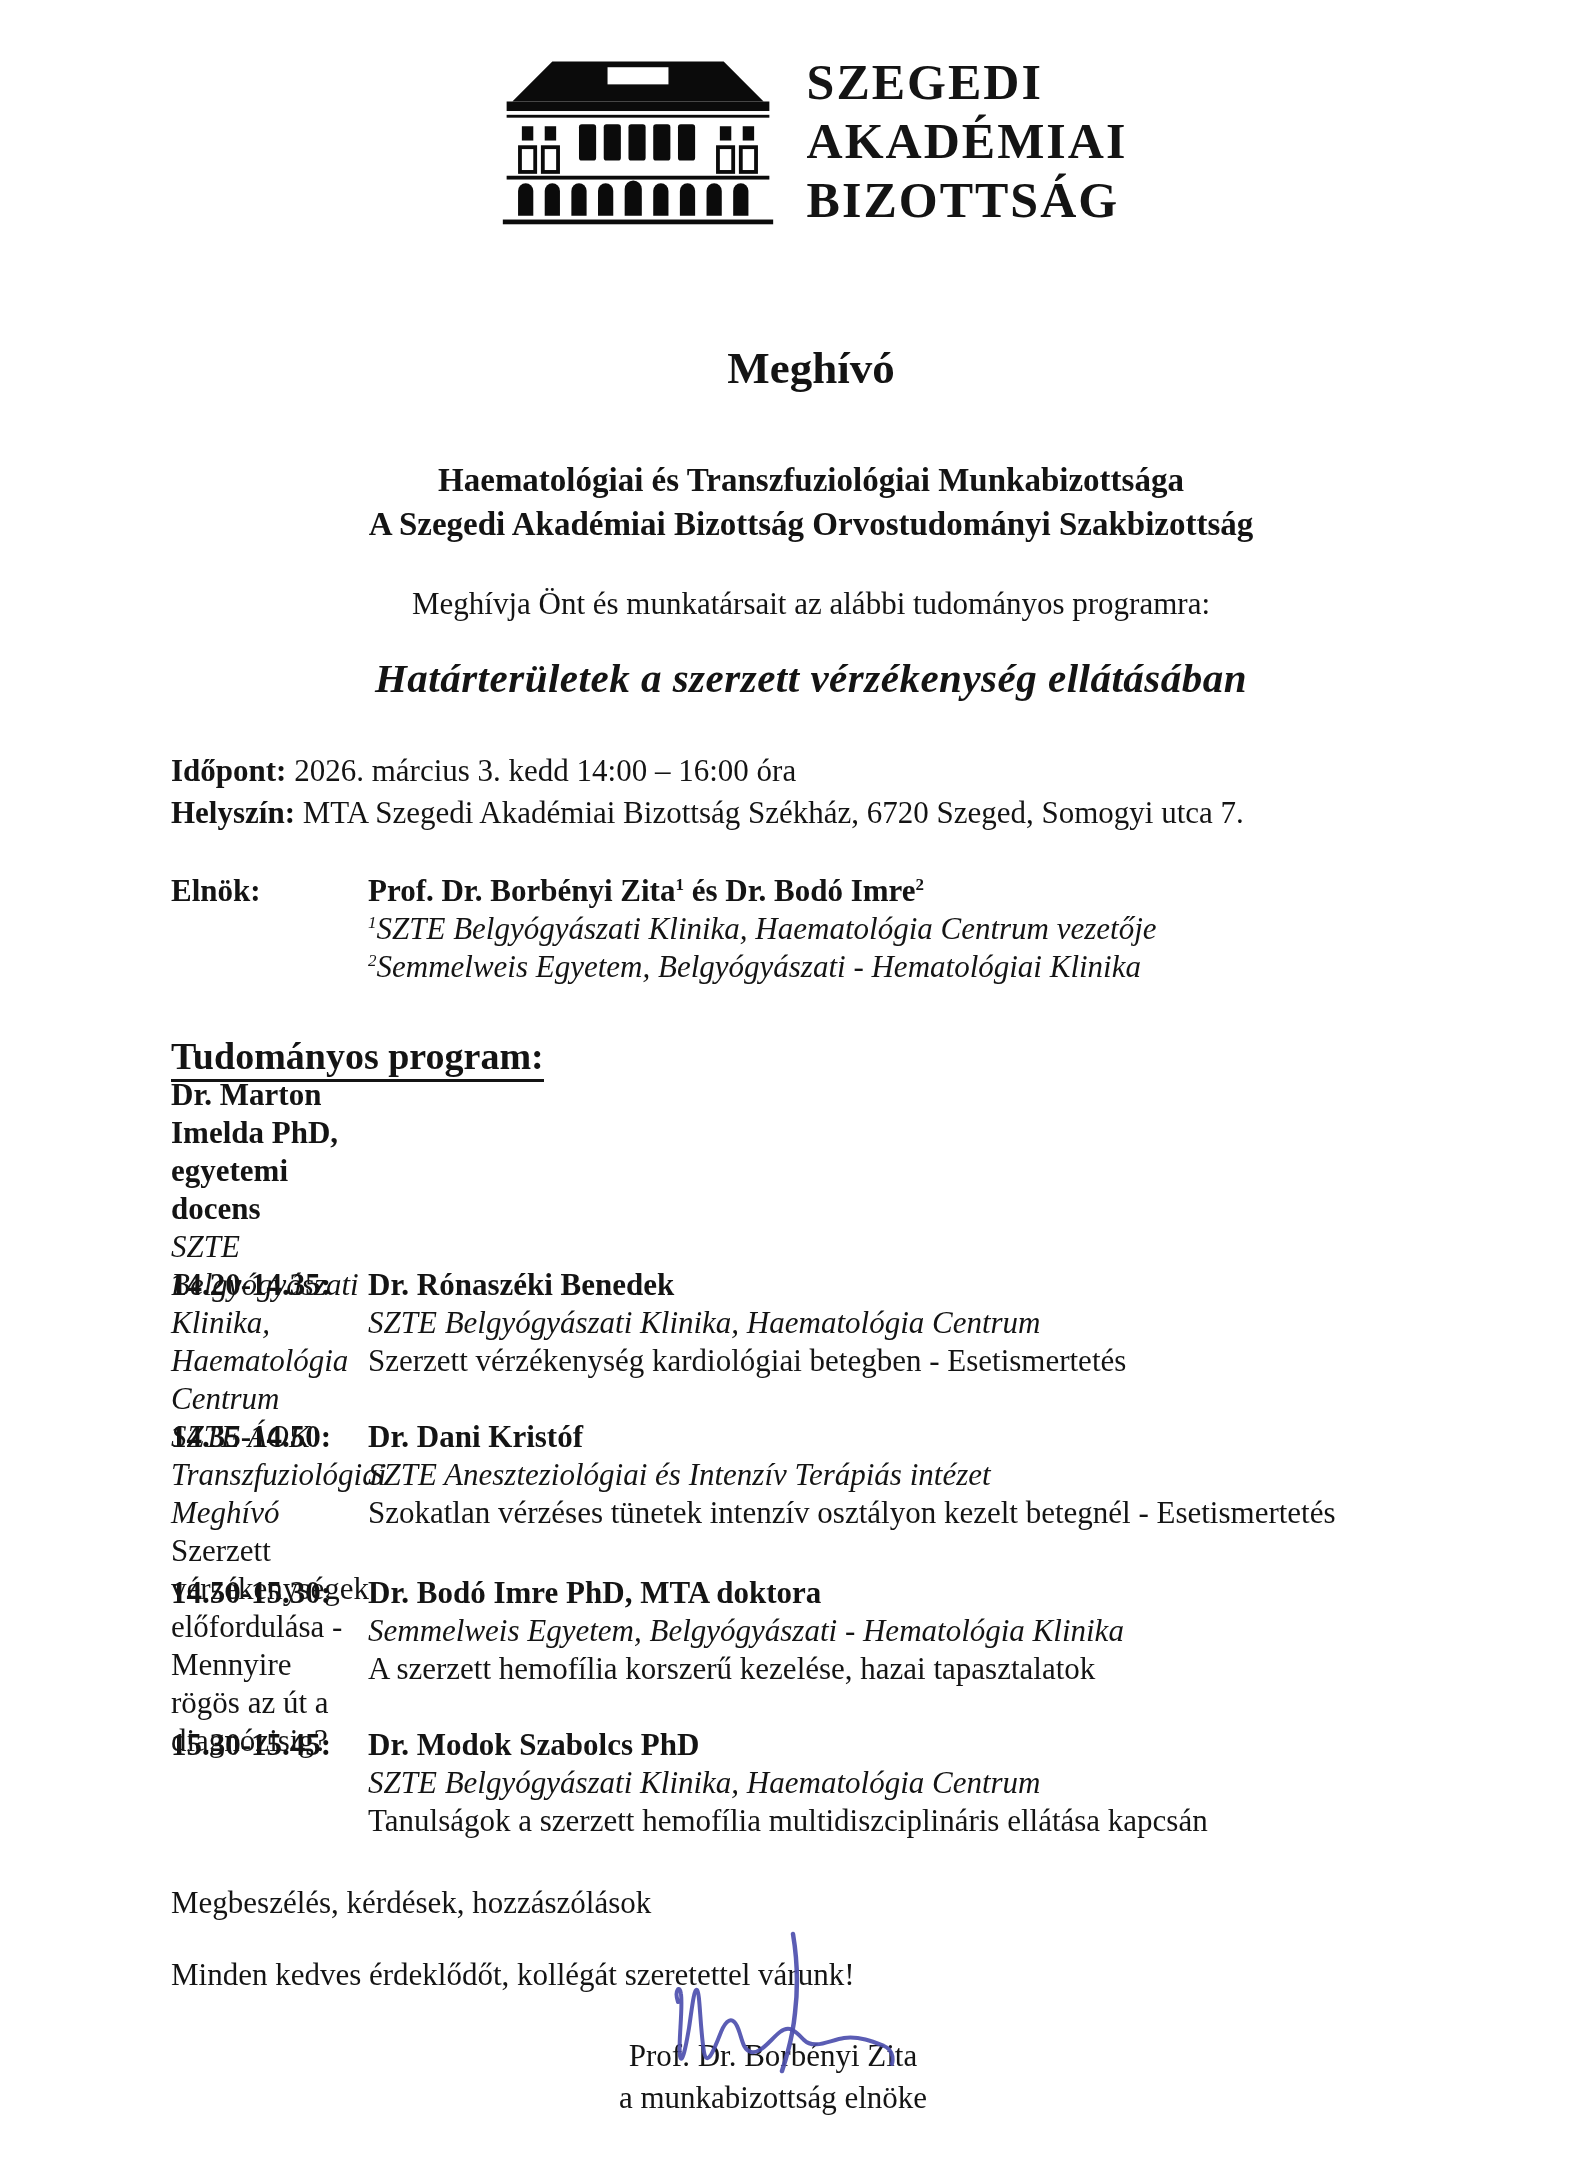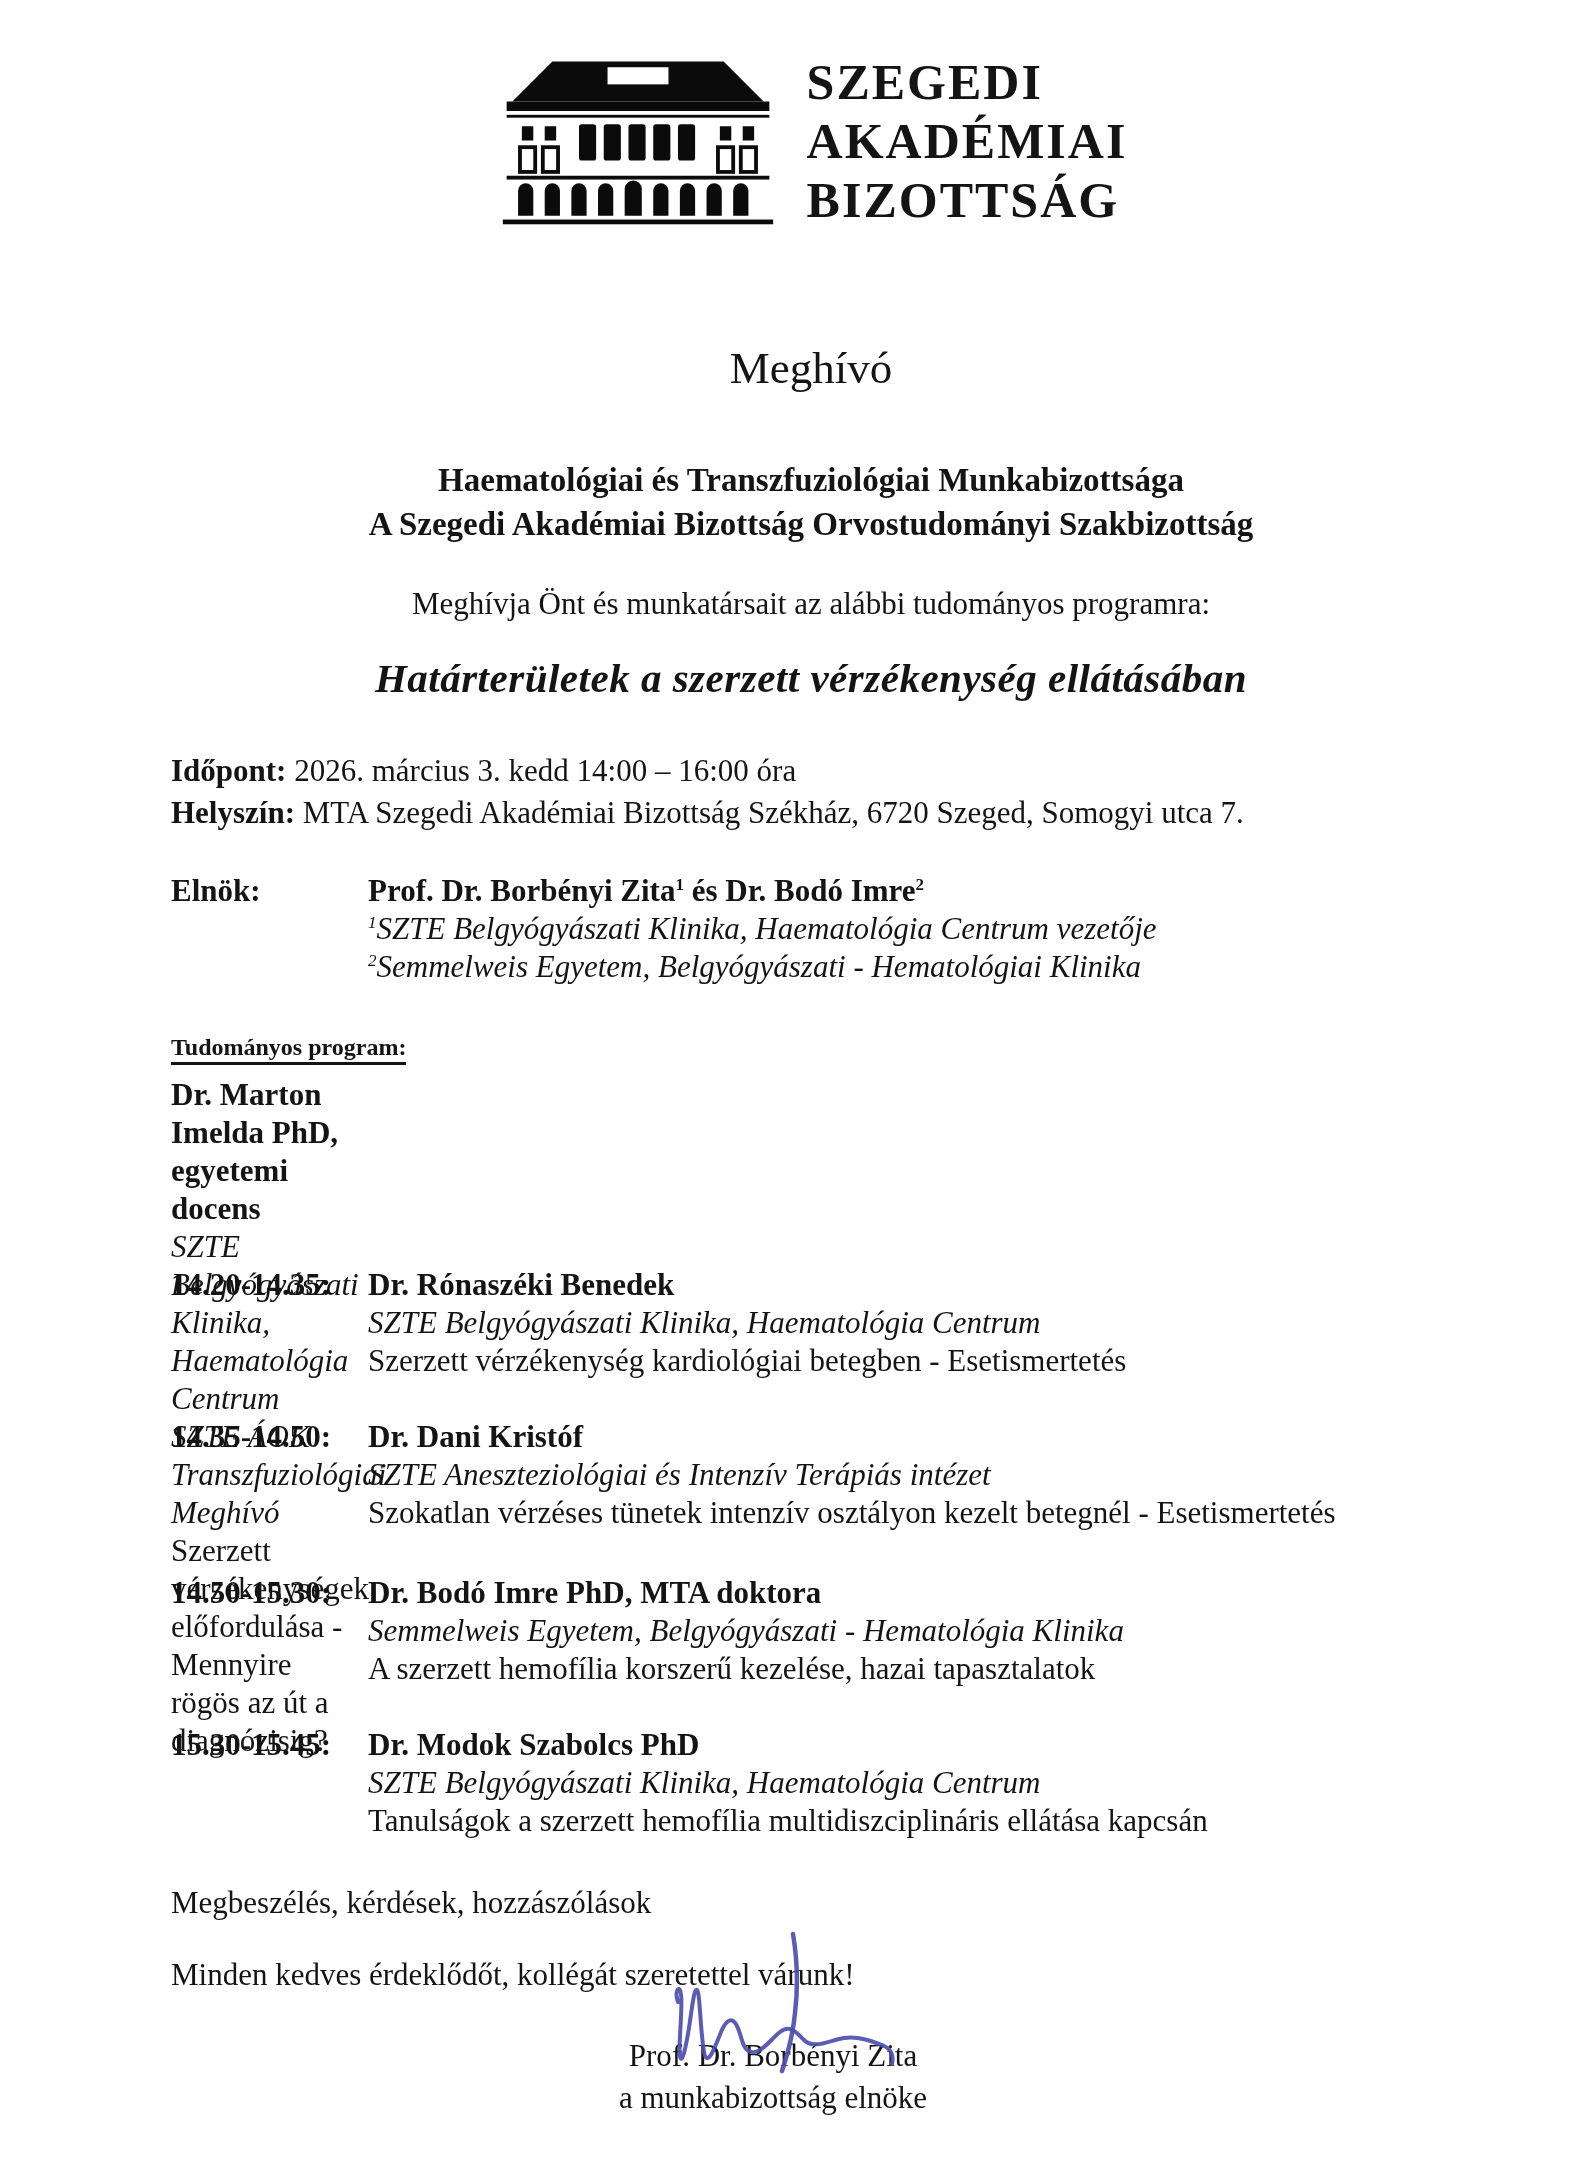--- a/index.html
+++ b/index.html
@@ -6,31 +6,31 @@
   body{
     width:1589px;height:2162px;position:relative;background:#ffffff;
     font-family:"Liberation Serif", serif;color:#141414;overflow:hidden;
   }
   .abs{position:absolute;padding-left:36px;}
   .centered{left:0;width:1550px;text-align:center;}
   
   .masthead{top:52px;display:flex;justify-content:center;align-items:center;gap:26px;}
   .wordmark{font-weight:bold;font-size:50px;line-height:59px;letter-spacing:2px;text-align:left;}
   
-  .doc-title{top:342px;font-weight:normal;font-size:45px;}
+  .doc-title{top:342px;font-weight:bold;font-size:45px;}
   .org{top:458px;font-weight:bold;font-size:33px;line-height:44px;}
   .invite{top:586px;font-size:31px;}
   .event-title{top:654px;font-weight:bold;font-style:italic;font-size:41px;letter-spacing:.5px;}
   
   .line{left:135px;width:1380px;font-size:31px;line-height:38px;}
   .lbl{font-weight:bold;}
   .grid-row{left:135px;width:1390px;display:grid;grid-template-columns:197px 1fr;font-size:31px;line-height:38px;}
   .speaker{font-weight:bold;}
   .affil{font-style:italic;}
-  .prog-head{left:135px;font-weight:bold;font-size:24px;}
+  .prog-head{left:135px;font-weight:bold;font-size:38px;}
   .prog-head .u{border-bottom:3px solid #141414;padding-bottom:2px;}
   sup.fn{font-size:17px;vertical-align:super;line-height:0;}
   .sig-name{top:2038px;font-size:31px;transform:translateX(-38px);}
   .sig-title{top:2080px;font-size:31px;transform:translateX(-38px);}
   .sig-ink{left:598px;top:1928px;width:292px;height:152px;z-index:5;}
   svg{display:block;}
 </style>
 </head>
 <body>
 

